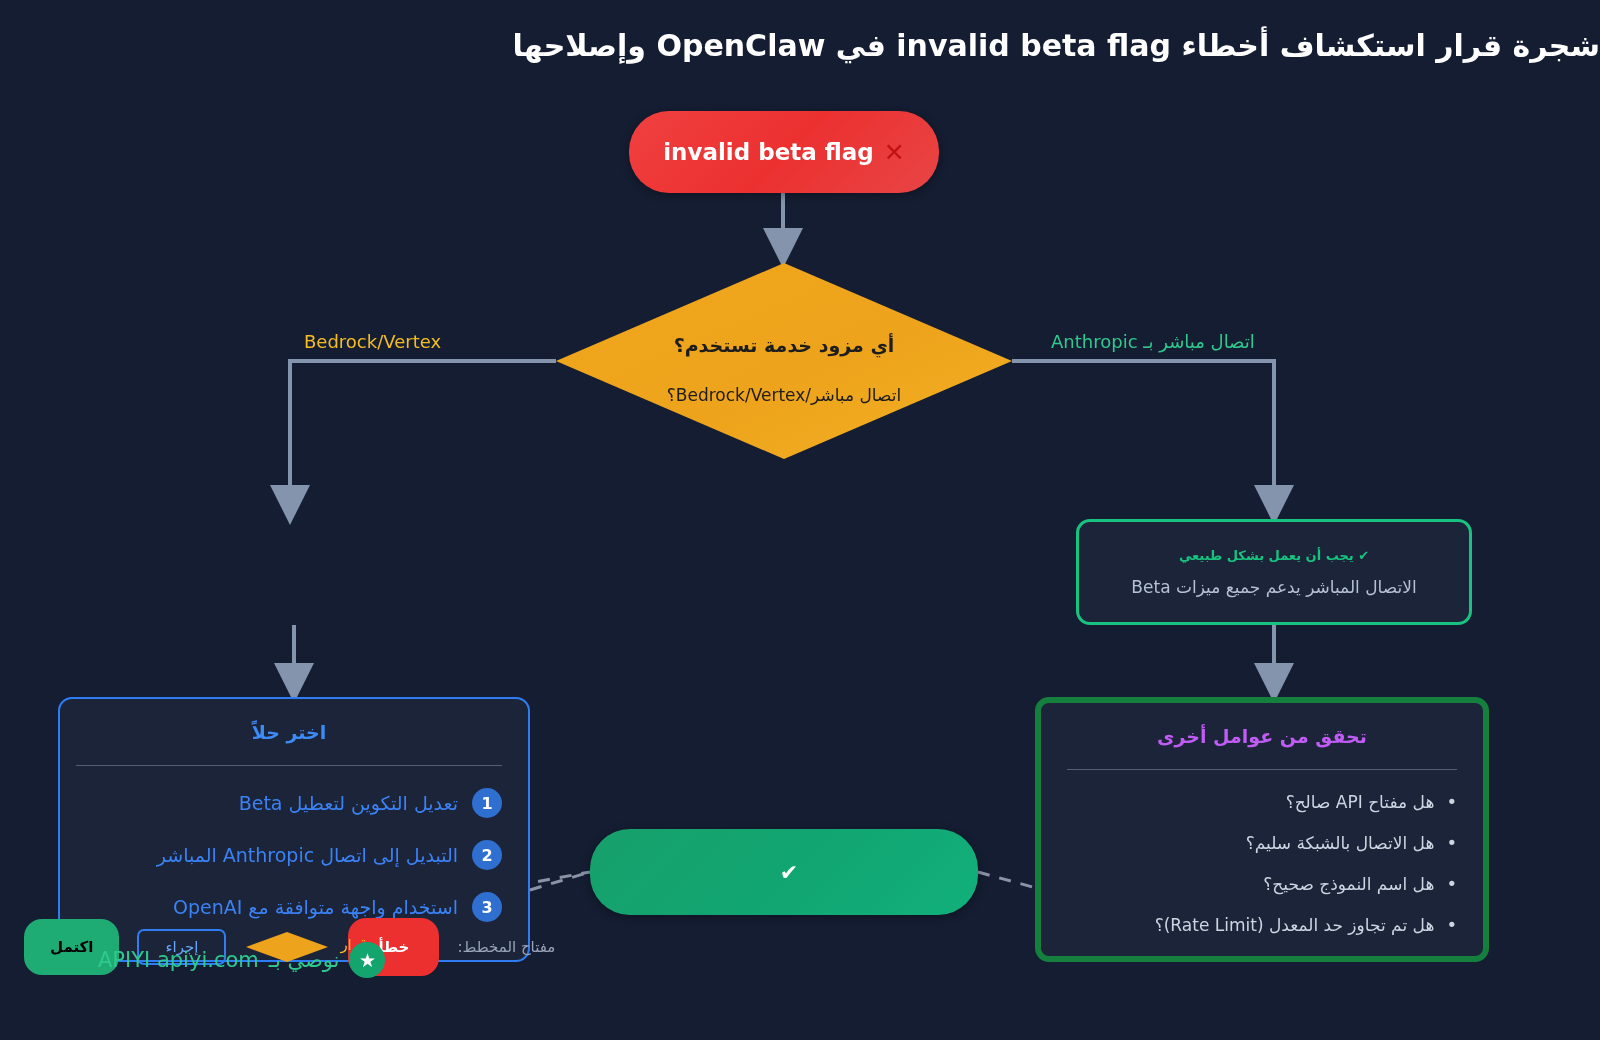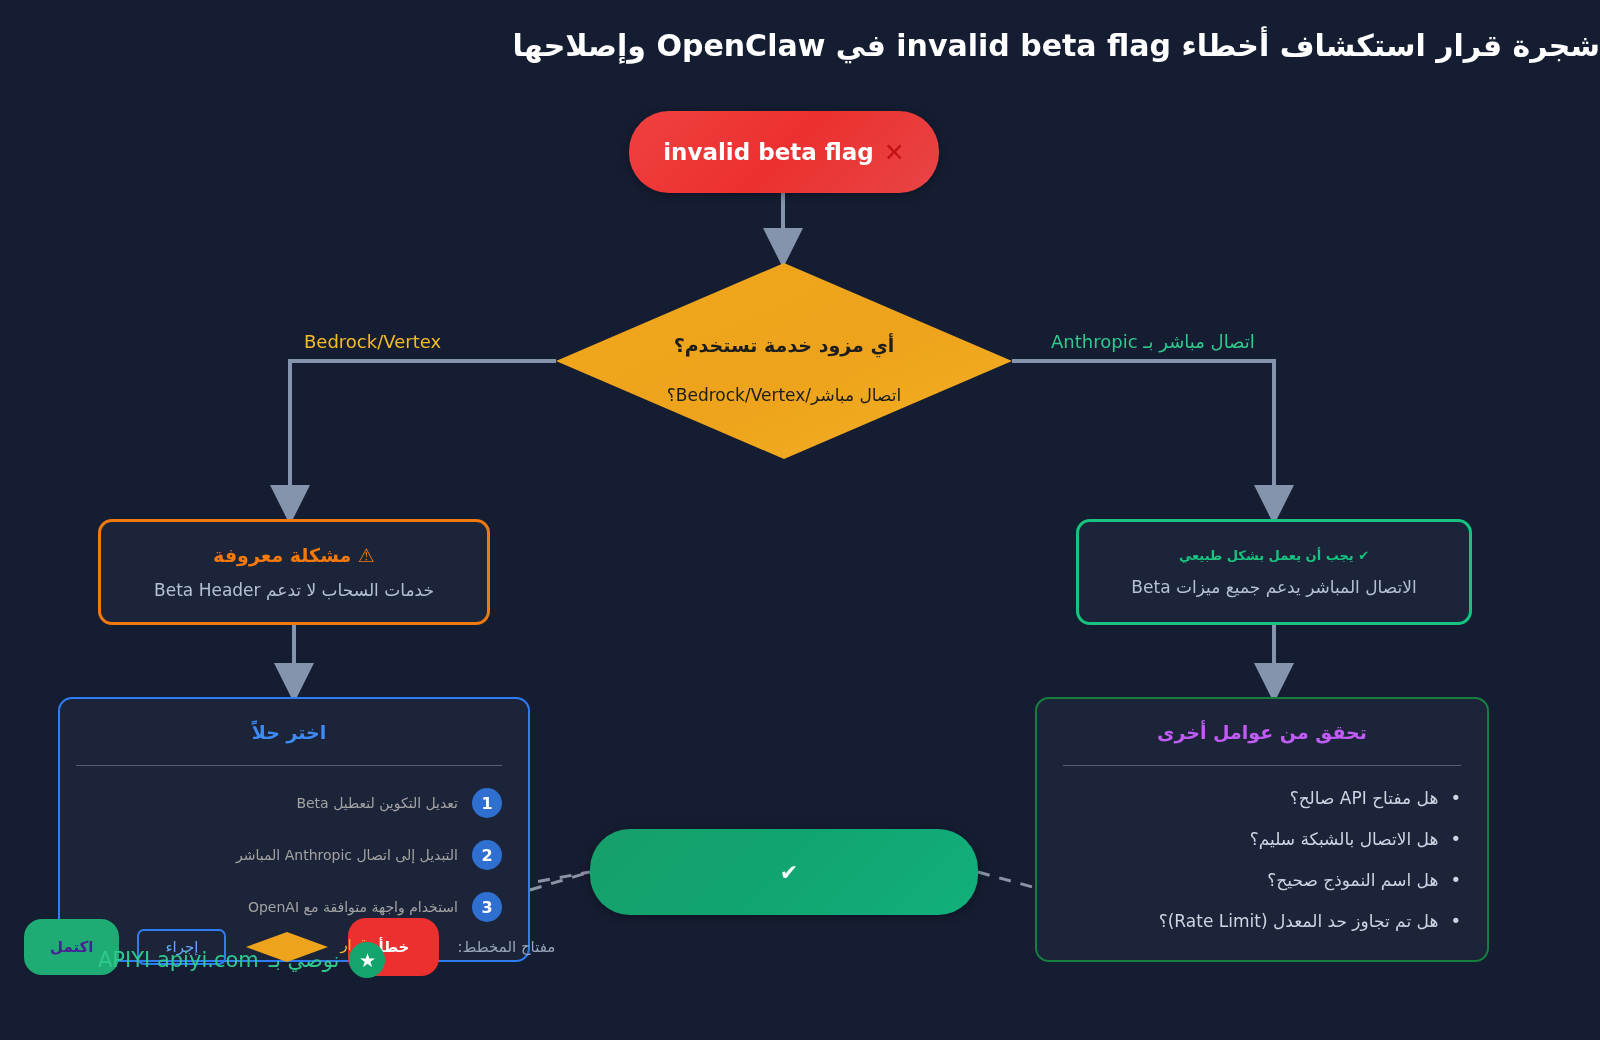--- a/index.html
+++ b/index.html
@@ -107,41 +107,41 @@
 
   .box-solutions {
     left: 58px; top: 697px; width: 472px; height: 265px;
     border: 2px solid #2f7df4;
     padding: 22px 26px 0 16px;
   }
   .box-solutions .hd { color: #3d8bf7; font-weight: bold; font-size: 19px; }
 
   .box-others {
     left: 1035px; top: 697px; width: 454px; height: 265px;
-    border: 2px solid #15803d;
+    border: 6px solid #15803d;
     padding: 22px 26px 0 26px;
   }
   .box-others .hd { color: #c05cf5; font-weight: bold; font-size: 19px; }
 
   .divider {
     width: 100%; height: 1px; background: #555f74;
     margin-top: 22px; margin-bottom: 22px;
   }
 
   
   .num-list { width: 100%; display: flex; flex-direction: column; gap: 22px; }
   .num-item { display: flex; align-items: center; gap: 14px; }
   .num-badge {
     width: 30px; height: 30px; border-radius: 50%;
     background: #2f6fd0; color: #fff;
     font-size: 16px; font-weight: bold;
     display: flex; align-items: center; justify-content: center;
     flex: 0 0 auto;
   }
-  .num-text { color: #a3a3a3; font-size: 14px; }
+  .num-text { color: #3b82f6; font-size: 19px; }
 
   
   .bul-list { width: 100%; display: flex; flex-direction: column; gap: 21px; }
   .bul-item { display: flex; align-items: center; gap: 12px; }
   .bul-dot { color: #cdd5e3; font-size: 18px; line-height: 1; }
   .bul-text { color: #cdd5e3; font-size: 17px; }
 
   
   .legend {
     position: absolute; left: 24px; top: 918px;
@@ -152,21 +152,21 @@
   .lg-error {
     background: #ec3030; color: #fff; font-size: 15px; font-weight: bold;
     border-radius: 18px; padding: 20px 30px;
   }
   .lg-decision-wrap { position: relative; width: 86px; height: 34px; }
   .lg-action {
     border: 2px solid #2f7df4; color: #6aa6f7; font-size: 15px;
     border-radius: 7px; padding: 7px 26px; background: transparent;
   }
   .lg-done {
-    background: #1fab74; color: #4c1d95; font-size: 15px; font-weight: bold;
+    background: #1fab74; color: #000000; font-size: 15px; font-weight: bold;
     border-radius: 18px; padding: 19px 26px;
   }
 
   
   .watermark {
     position: absolute; left: 98px; top: 942px;
     display: flex; align-items: center; gap: 10px;
     direction: rtl;
   }
   .wm-star {
@@ -222,24 +222,20 @@
   <div class="diamond-wrap">
     <div class="diamond-label">
       <div class="diamond-title">أي مزود خدمة تستخدم؟</div>
       <div class="diamond-sub">اتصال مباشر/Bedrock/Vertex؟</div>
     </div>
   </div>
 
   <div class="branch-label branch-left">Bedrock/Vertex</div>
   <div class="branch-label branch-right">اتصال مباشر بـ Anthropic</div>
 
-  <div class="box box-warn">
-    <div class="hd">⚠ مشكلة معروفة</div>
-    <div class="bd">خدمات السحاب لا تدعم Beta Header</div>
-  </div>
 
   <div class="box box-ok">
     <div class="hd">✔ يجب أن يعمل بشكل طبيعي</div>
     <div class="bd">الاتصال المباشر يدعم جميع ميزات Beta</div>
   </div>
 
   <div class="box box-solutions">
     <div class="hd">اختر حلاً</div>
     <div class="divider"></div>
     <div class="num-list">

